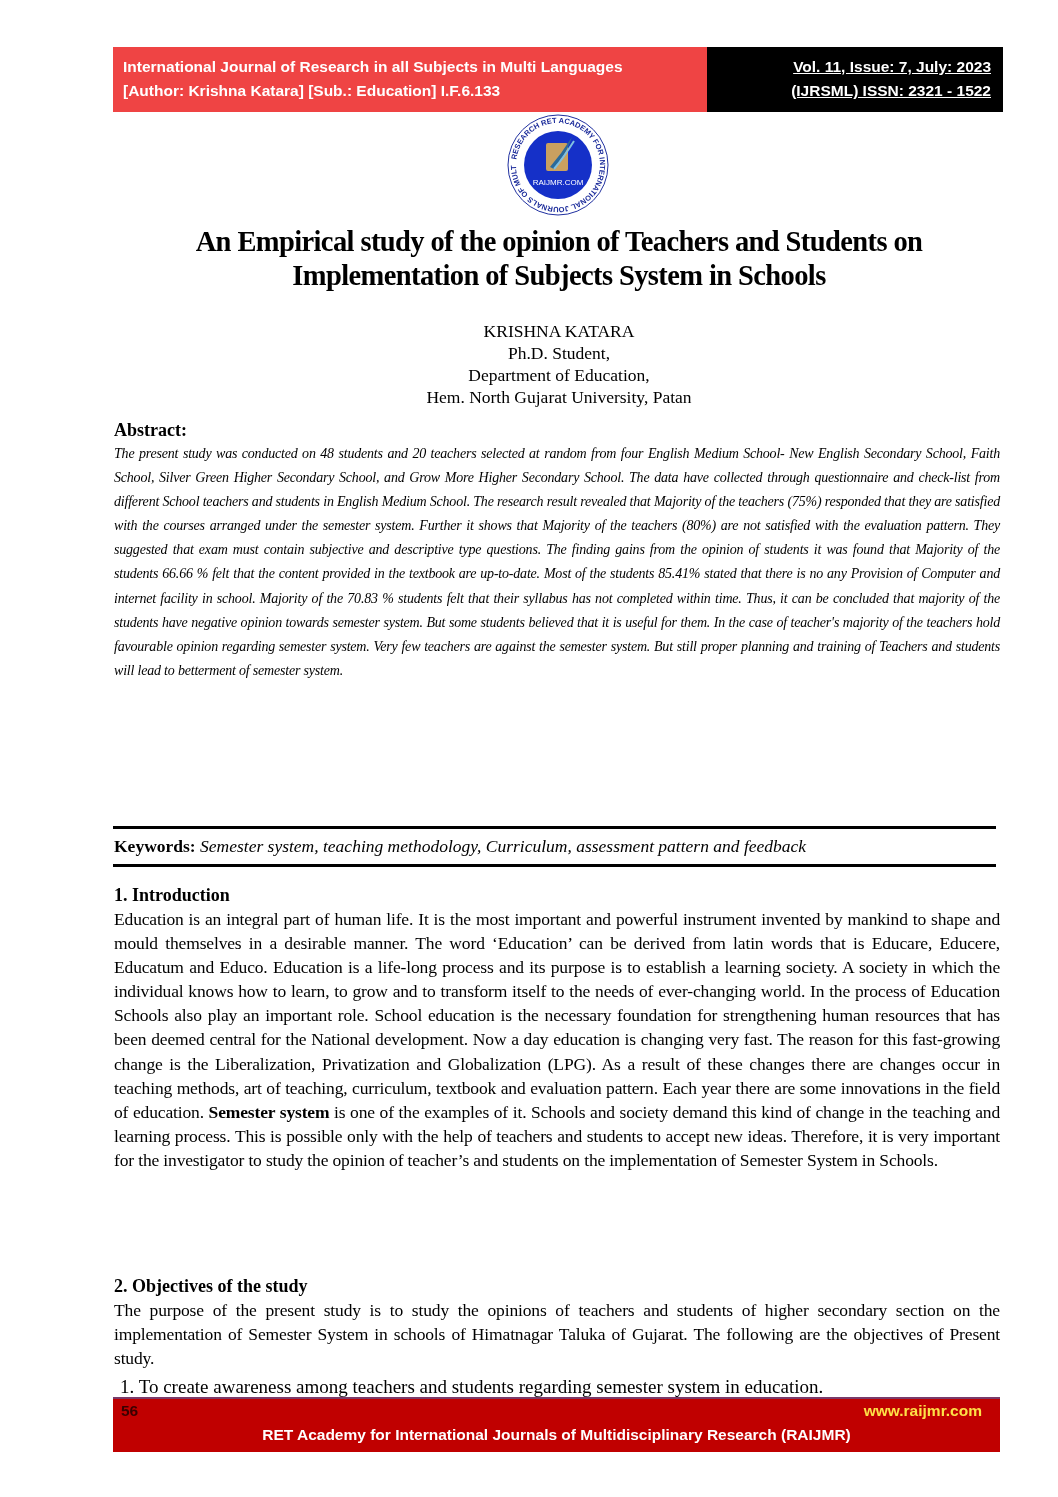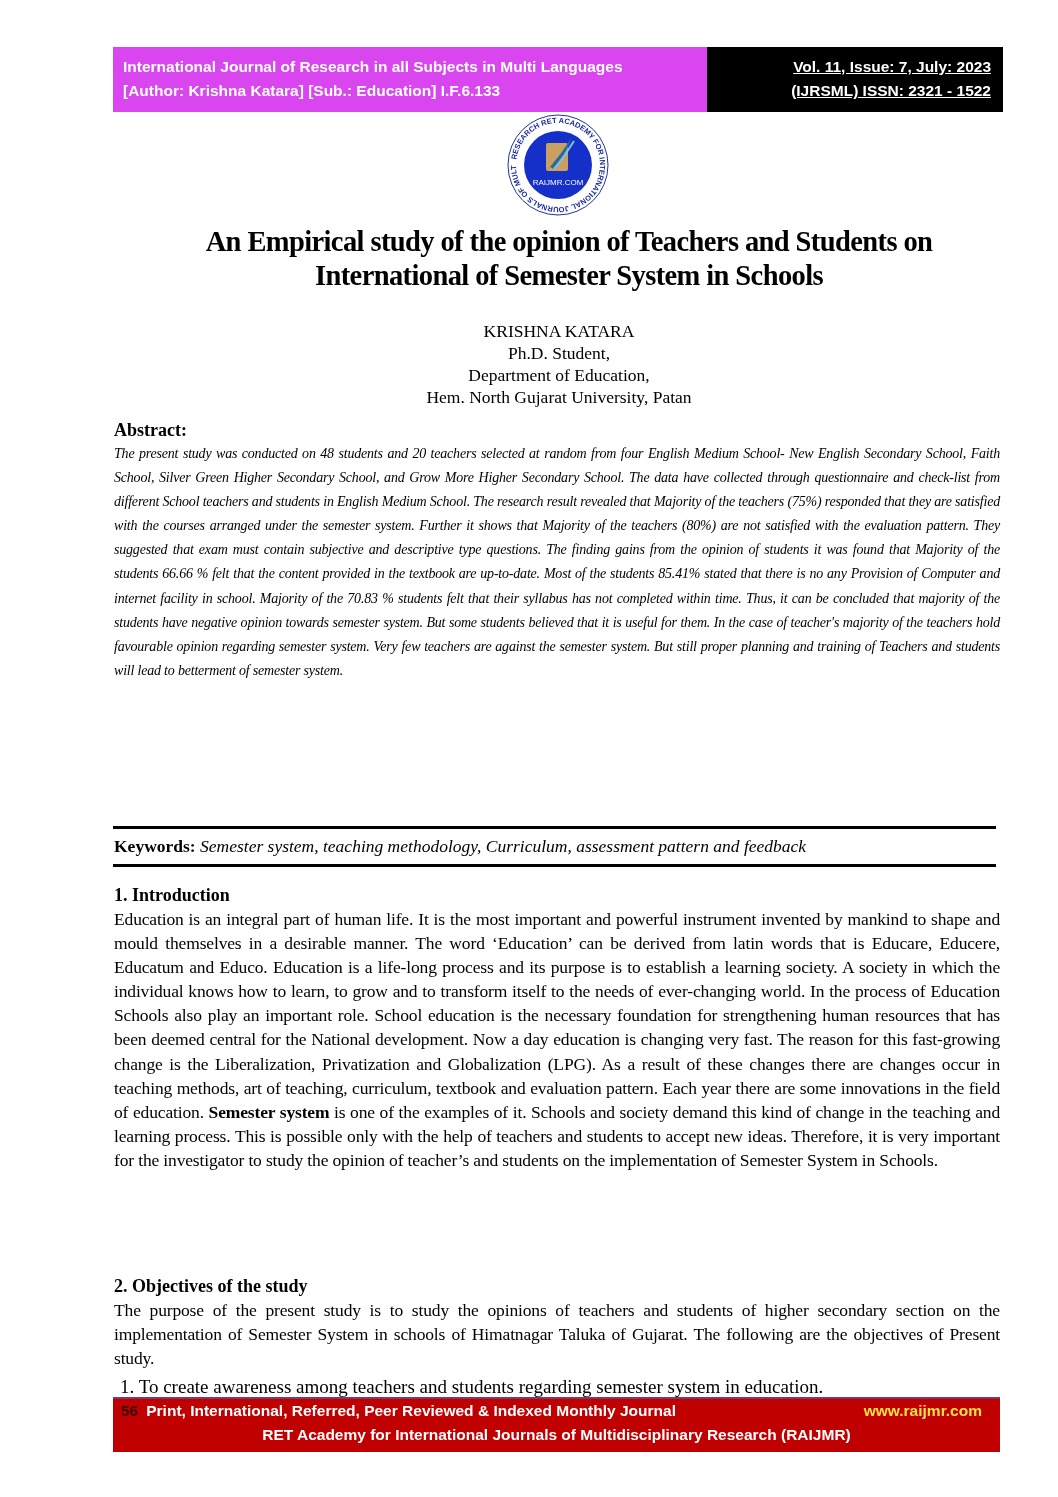--- a/index.html
+++ b/index.html
@@ -1,28 +1,28 @@
 <!DOCTYPE html>
 <html><head>
 <meta charset="utf-8">
 <style>
   html, body { margin: 0; padding: 0; background: #ffffff; }
   body { width: 1058px; height: 1497px; position: relative; overflow: hidden;
          font-family: "Liberation Serif", "DejaVu Serif", serif; color: #000; }
   .hdr { position: absolute; top: 47px; left: 113px; width: 890px; height: 65px; display: flex; }
-  .hdr-left { background: #d946ef; width: 594px; height: 100%; box-sizing: border-box;
+  .hdr-left { background: #ef4444; width: 594px; height: 100%; box-sizing: border-box;
               padding: 8px 0 0 10px; color: #ffffff;
               font-family: "Liberation Sans", "DejaVu Sans", sans-serif; font-weight: bold;
               font-size: 15.5px; line-height: 24px; }
   .hdr-right { background: #000000; flex: 1; height: 100%; box-sizing: border-box;
                padding: 8px 12px 0 0; color: #ffffff; text-align: right;
                font-family: "Liberation Sans", "DejaVu Sans", sans-serif; font-weight: bold;
                font-size: 15.5px; line-height: 24px; text-decoration: underline; }
   .logo { position: absolute; left: 506px; top: 113px; width: 104px; height: 104px; }
-  .title { position: absolute; top: 225px; left: 110px; width: 918px; text-align: center;
+  .title { position: absolute; top: 225px; left: 100px; width: 918px; text-align: center;
            font-weight: bold; font-size: 28.5px; line-height: 34px; letter-spacing: -0.6px; }
   .author { position: absolute; top: 320px; left: 100px; width: 918px; text-align: center;
             font-size: 17.5px; line-height: 22px; }
   .abs-head { position: absolute; top: 420px; left: 114px; font-weight: bold; font-size: 18px; }
   .abs-body { position: absolute; top: 442px; left: 114px; width: 886px; font-style: italic;
               font-size: 14px; line-height: 24.1px; text-align: justify; letter-spacing: -0.2px; }
   .rule { position: absolute; left: 113px; width: 883px; height: 3px; background: #000; }
   .kw { position: absolute; top: 836px; left: 114px; font-size: 17.5px; white-space: nowrap; }
   .kw b { font-weight: bold; }
   .kw i { font-style: italic; }
@@ -66,21 +66,21 @@
     <circle cx="52" cy="52" r="34" fill="#1530c8"></circle>
     <rect x="40" y="30" width="22" height="28" rx="2" fill="#c9a060"></rect>
     <path d="M44 54 Q56 40 66 24 Q60 42 48 56 Z" fill="#2a6a9a"></path>
     <path d="M48 56 Q58 44 68 28" stroke="#80c0e0" stroke-width="2" fill="none"></path>
     <text x="52" y="72" text-anchor="middle" font-family="Liberation Sans, sans-serif" font-size="8" fill="#ffffff">RAIJMR.COM</text>
   </svg>
 </div>
 
 <div class="title">
   <div>An Empirical study of the opinion of Teachers and Students on</div>
-  <div>International of Semester System in Schools</div>
+  <div>Implementation of Subjects System in Schools</div>
 </div>
 
 <div class="author">
   <div>KRISHNA KATARA</div>
   <div>Ph.D. Student,</div>
   <div>Department of Education,</div>
   <div>Hem. North Gujarat University, Patan</div>
 </div>
 
 <div class="abs-head">Abstract:</div>
@@ -96,17 +96,16 @@
 <div class="sec-head" style="top:885px;">1. Introduction</div>
 <div class="body-text" style="top:907px;"><span>Education is an integral part of human life. It is the most important and powerful instrument invented by mankind to shape and mould themselves in a desirable manner. The word ‘Education’ can be derived from latin words that is Educare, Educere, Educatum and Educo. Education is a life-long process and its purpose is to establish a learning society. A society in which the individual knows how to learn, to grow and to transform itself to the needs of ever-changing world. In the process of Education Schools also play an important role. School education is the necessary foundation for strengthening human resources that has been deemed central for the National development. Now a day education is changing very fast. The reason for this fast-growing change is the Liberalization, Privatization and Globalization (LPG). As a result of these changes there are changes occur in teaching methods, art of teaching, curriculum, textbook and evaluation pattern. Each year there are some innovations in the field of education. </span><b>Semester system</b><span> is one of the examples of it. Schools and society demand this kind of change in the teaching and learning process. This is possible only with the help of teachers and students to accept new ideas. Therefore, it is very important for the investigator to study the opinion of teacher’s and students on the implementation of Semester System in Schools.</span></div>
 
 <div class="sec-head" style="top:1276px;">2. Objectives of the study</div>
 <div class="body-text" style="top:1298px;">The purpose of the present study is to study the opinions of teachers and students of higher secondary section on the implementation of Semester System in schools of Himatnagar Taluka of Gujarat. The following are the objectives of Present study.</div>
 <div class="obj-item">1. To create awareness among teachers and students regarding semester system in education.</div>
 
 <div class="ftr">
   <div class="ftr-row1">
     <span class="ftr-pg">56</span>
-    <span>Print, International, Referred, Peer Reviewed &amp; Indexed Monthly Journal</span>
     <span class="ftr-url">www.raijmr.com</span>
   </div>
   <div class="ftr-row2">RET Academy for International Journals of Multidisciplinary Research (RAIJMR)</div>
 </div>
 
 </body></html>

